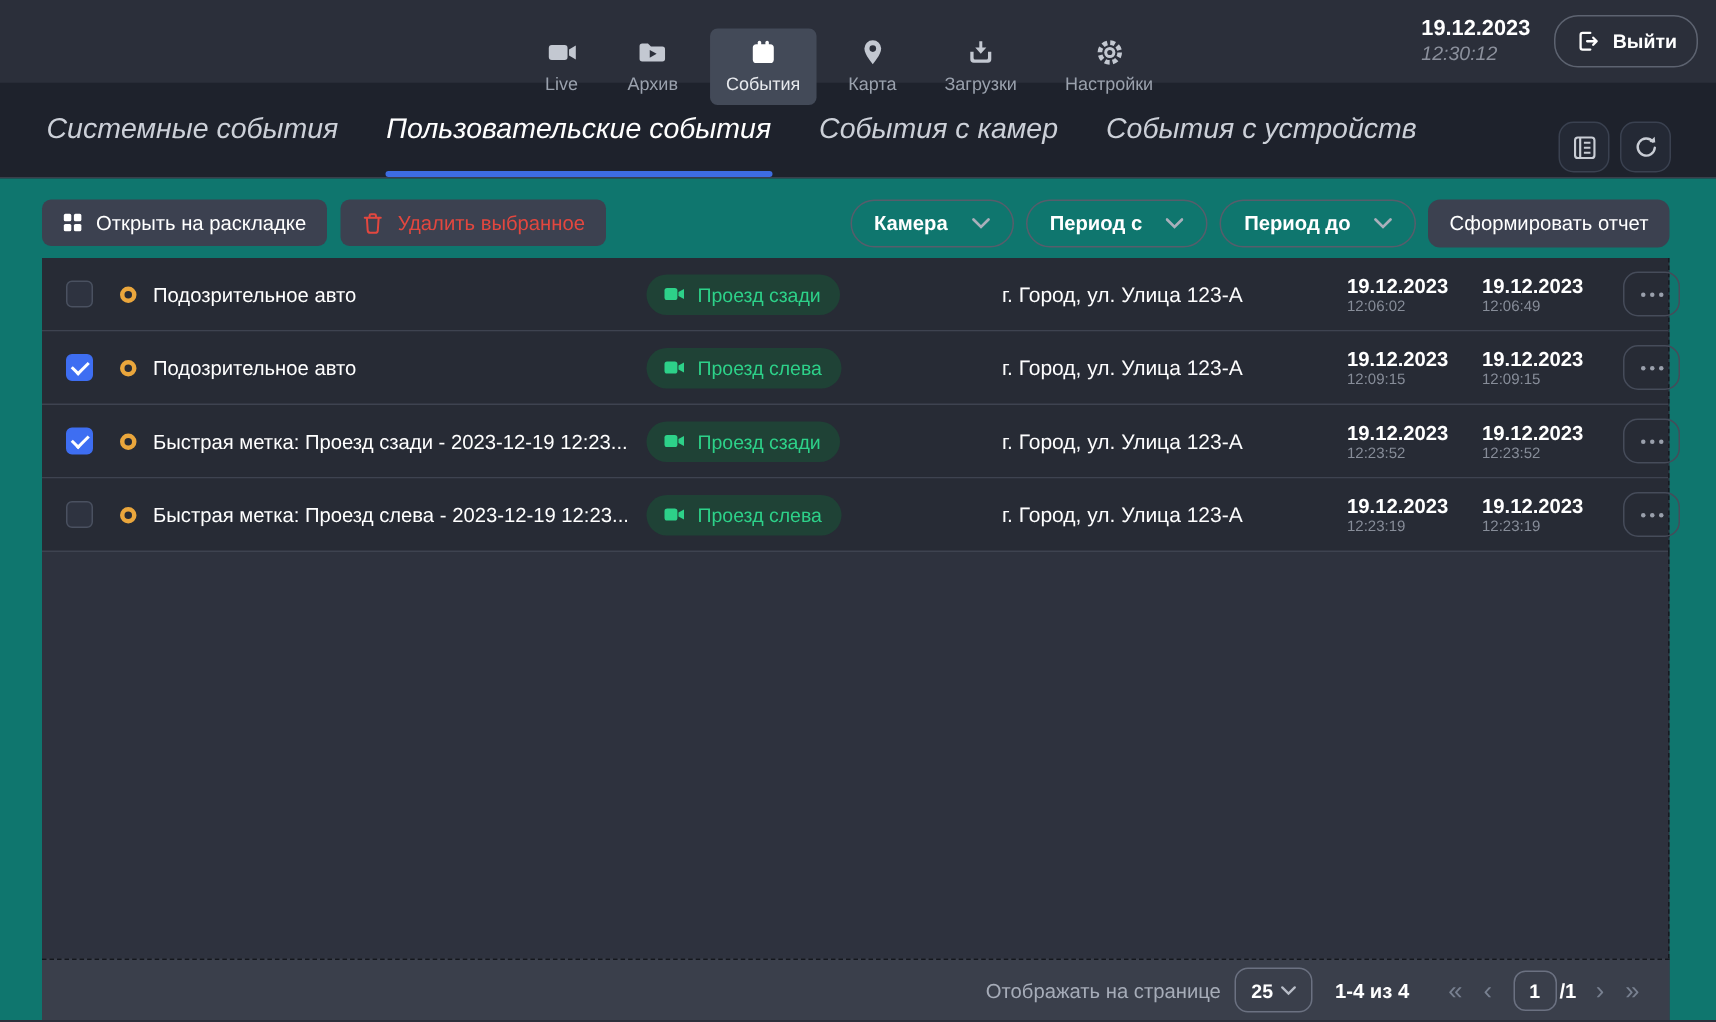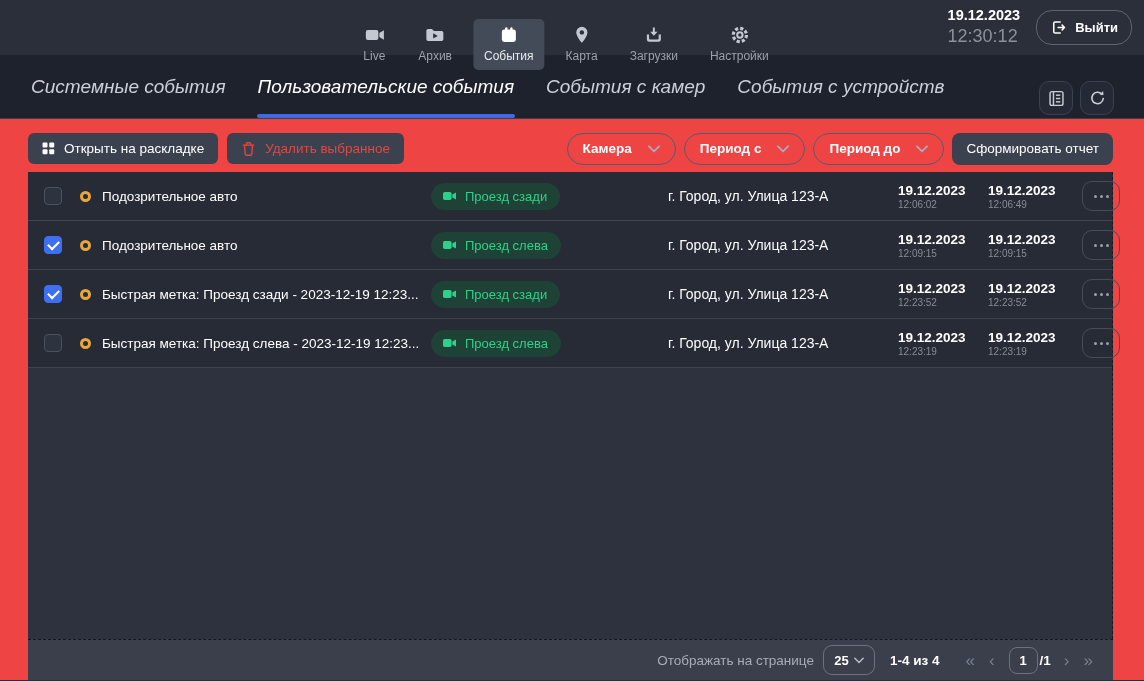--- a/index.html
+++ b/index.html
@@ -27,21 +27,21 @@
   .nav-item .nicon { color:#c3c8d1; height:20px; display:flex; align-items:center; }
   .nav-item.active { background:#434a58; color:#e8eaee; }
   .nav-item.active .nicon { color:#ffffff; }
 
   .topbar-right {
     position:absolute; right:12px; top:0; height:55px;
     display:flex; align-items:center; gap:16px;
   }
   .clock { line-height:1.3; }
   .clock .date { font-size:14.5px; font-weight:700; }
-  .clock .time { font-size:18px; color:#8b909c; }
+  .clock .time { font-size:13px; color:#8b909c;font-style:italic; }
   .logout-btn {
     display:flex; align-items:center; gap:8px;
     border:1px solid #5d6370; border-radius:16px; background:transparent;
     color:#fff; font-size:13px; font-weight:700; padding:8px 13px; cursor:pointer;
     font-family:inherit;
   }
 
   
   .tabrow {
     height:64px; background:#1e222c; border-bottom:1px solid #3a3f4b;
@@ -57,21 +57,21 @@
     background:#3d6ce2; border-radius:2px;
   }
   .tabrow-actions { margin-left:auto; display:flex; gap:7px; align-self:flex-end; margin-bottom:3px; }
   .icon-btn {
     width:34px; height:34px; border-radius:10px; border:1px solid #3a4150;
     background:#242935; color:#c9cdd5; display:flex; align-items:center; justify-content:center;
     cursor:pointer;
   }
 
   
-  .content { background:#ef4444; height:561px; display:flex; flex-direction:column; }
+  .content { background:#0f766e; height:561px; display:flex; flex-direction:column; }
   .toolbar {
     padding:14px 31px 8px 28px; display:flex; align-items:center; height:53px;
   }
   .btn {
     display:flex; align-items:center; gap:9px; height:31px; padding:0 14px;
     background:#3c4150; border:none; border-radius:6px; color:#fff;
     font-size:13.5px; cursor:pointer; white-space:nowrap; font-family:inherit;
   }
   .btn.danger { color:#e2473f; margin-left:9px; }
   .toolbar-right { margin-left:auto; display:flex; align-items:center; gap:8px; }

